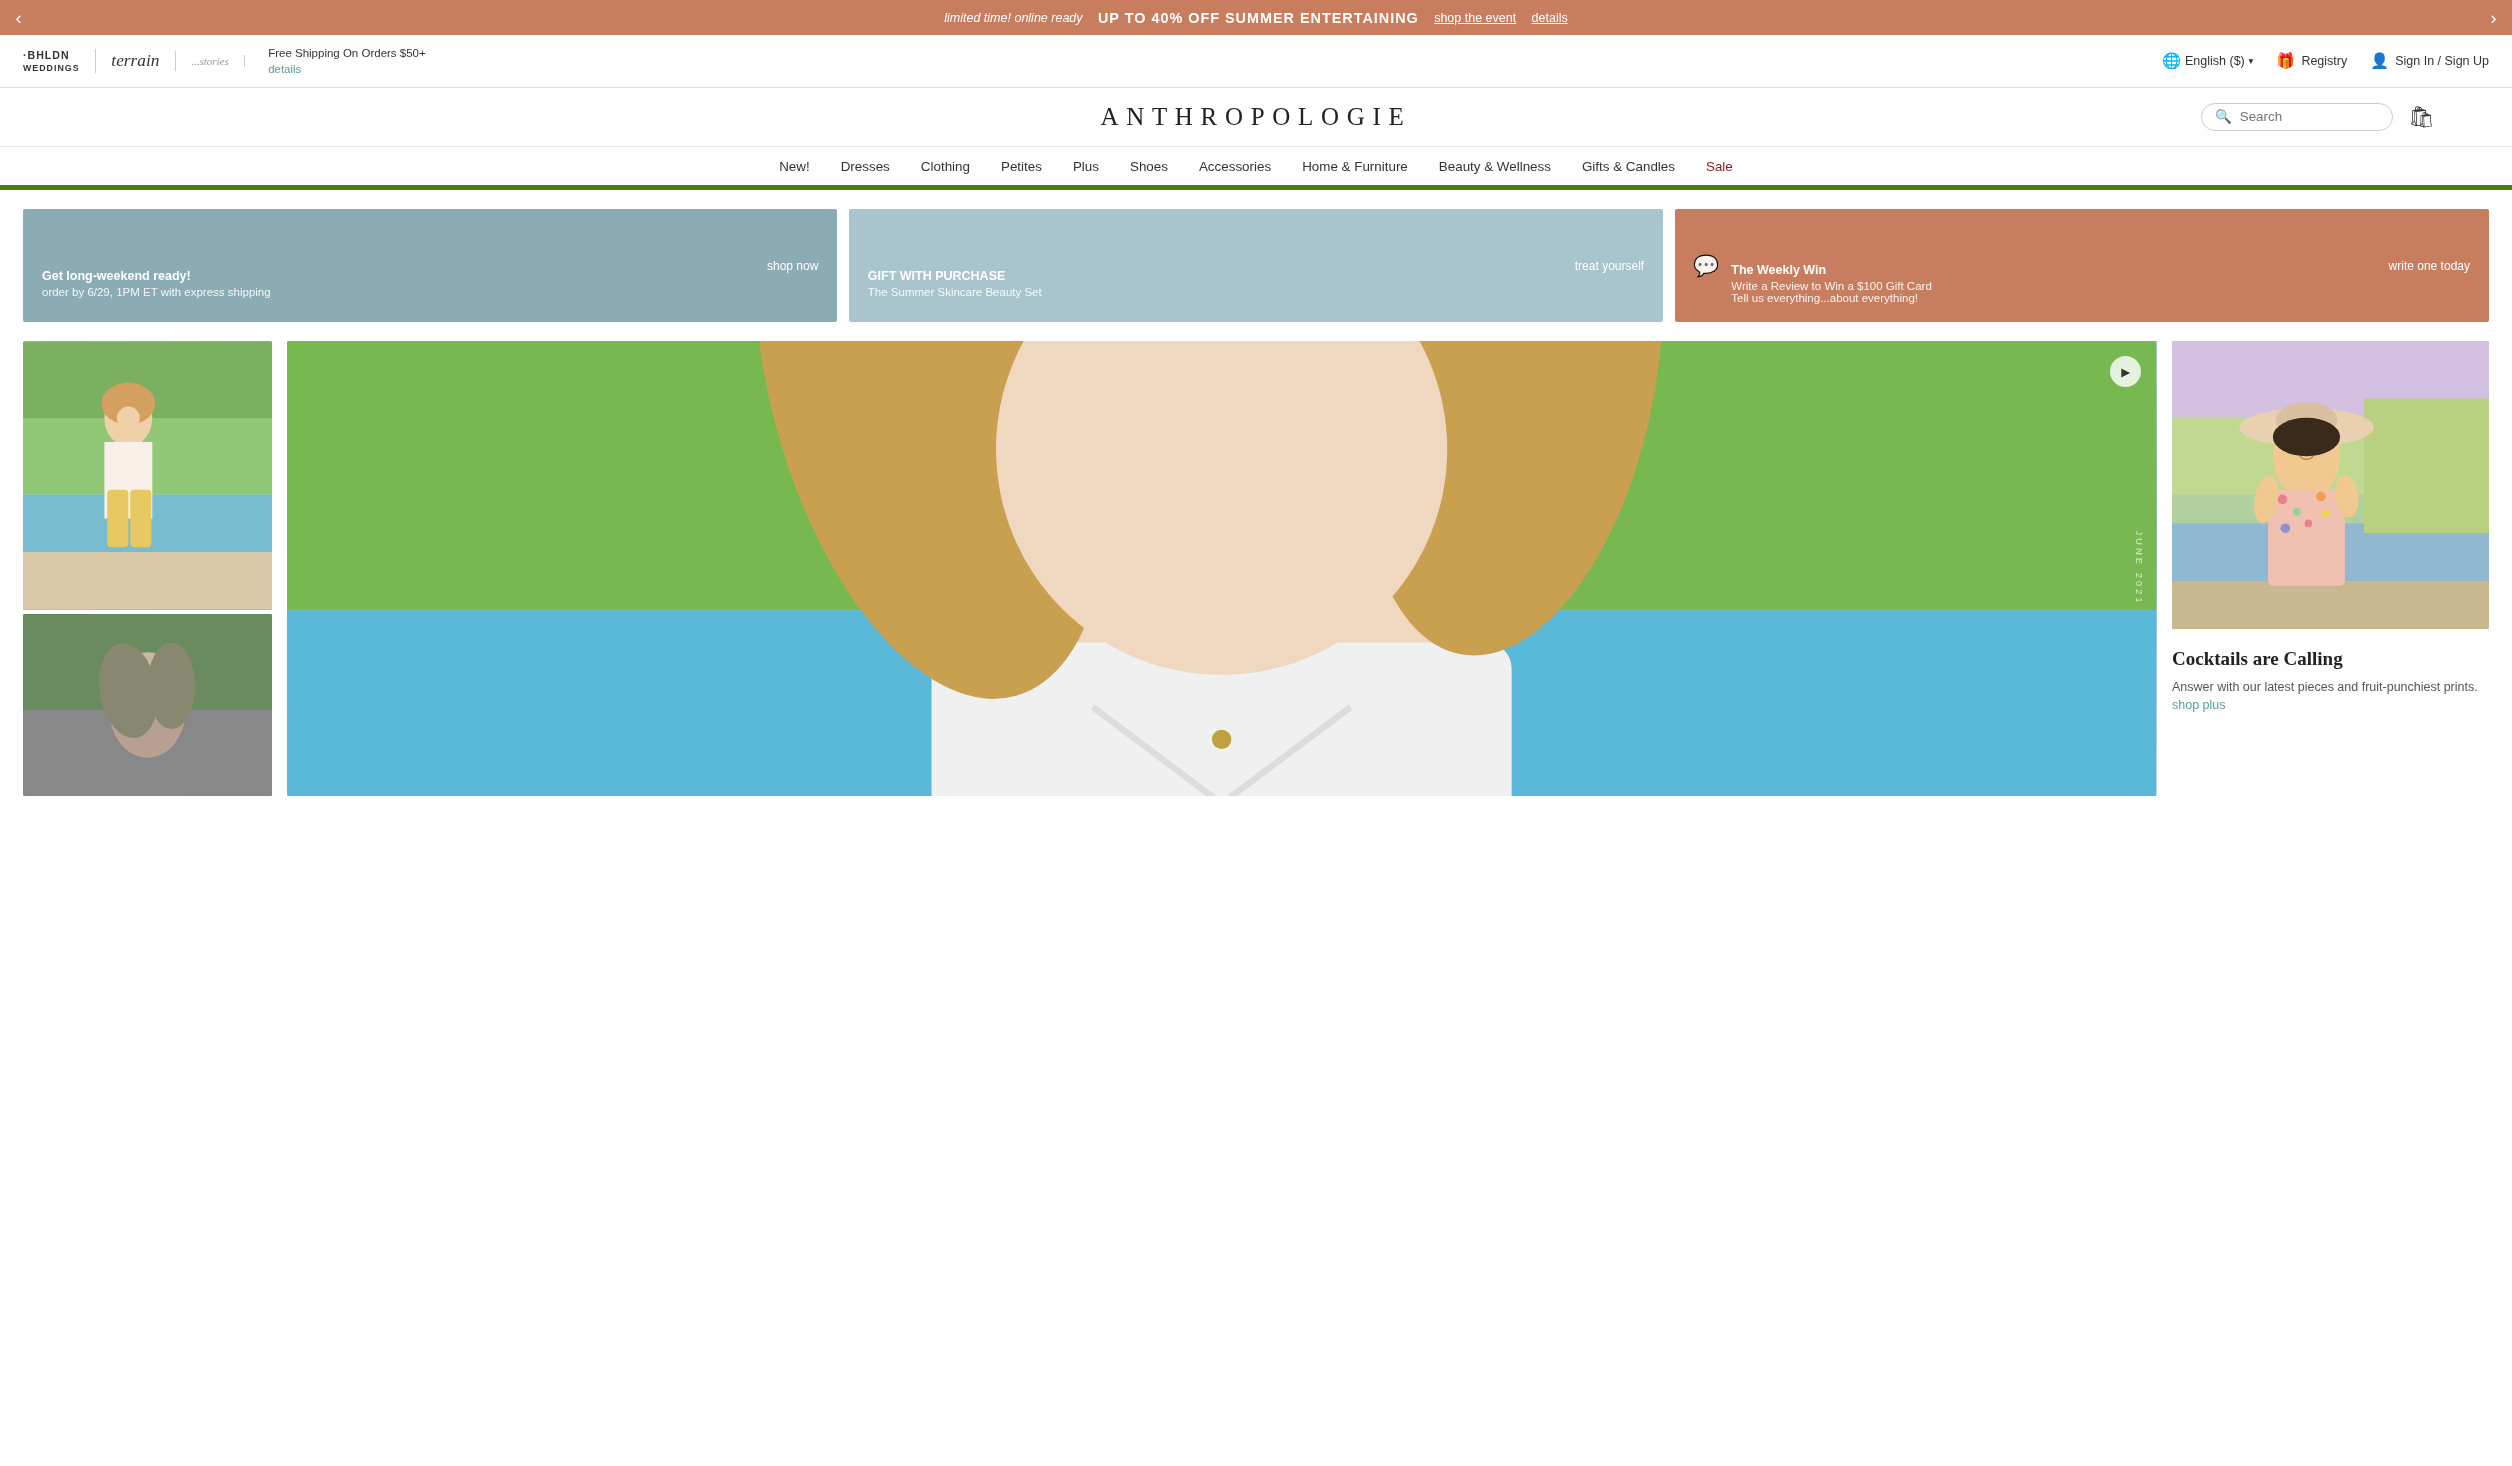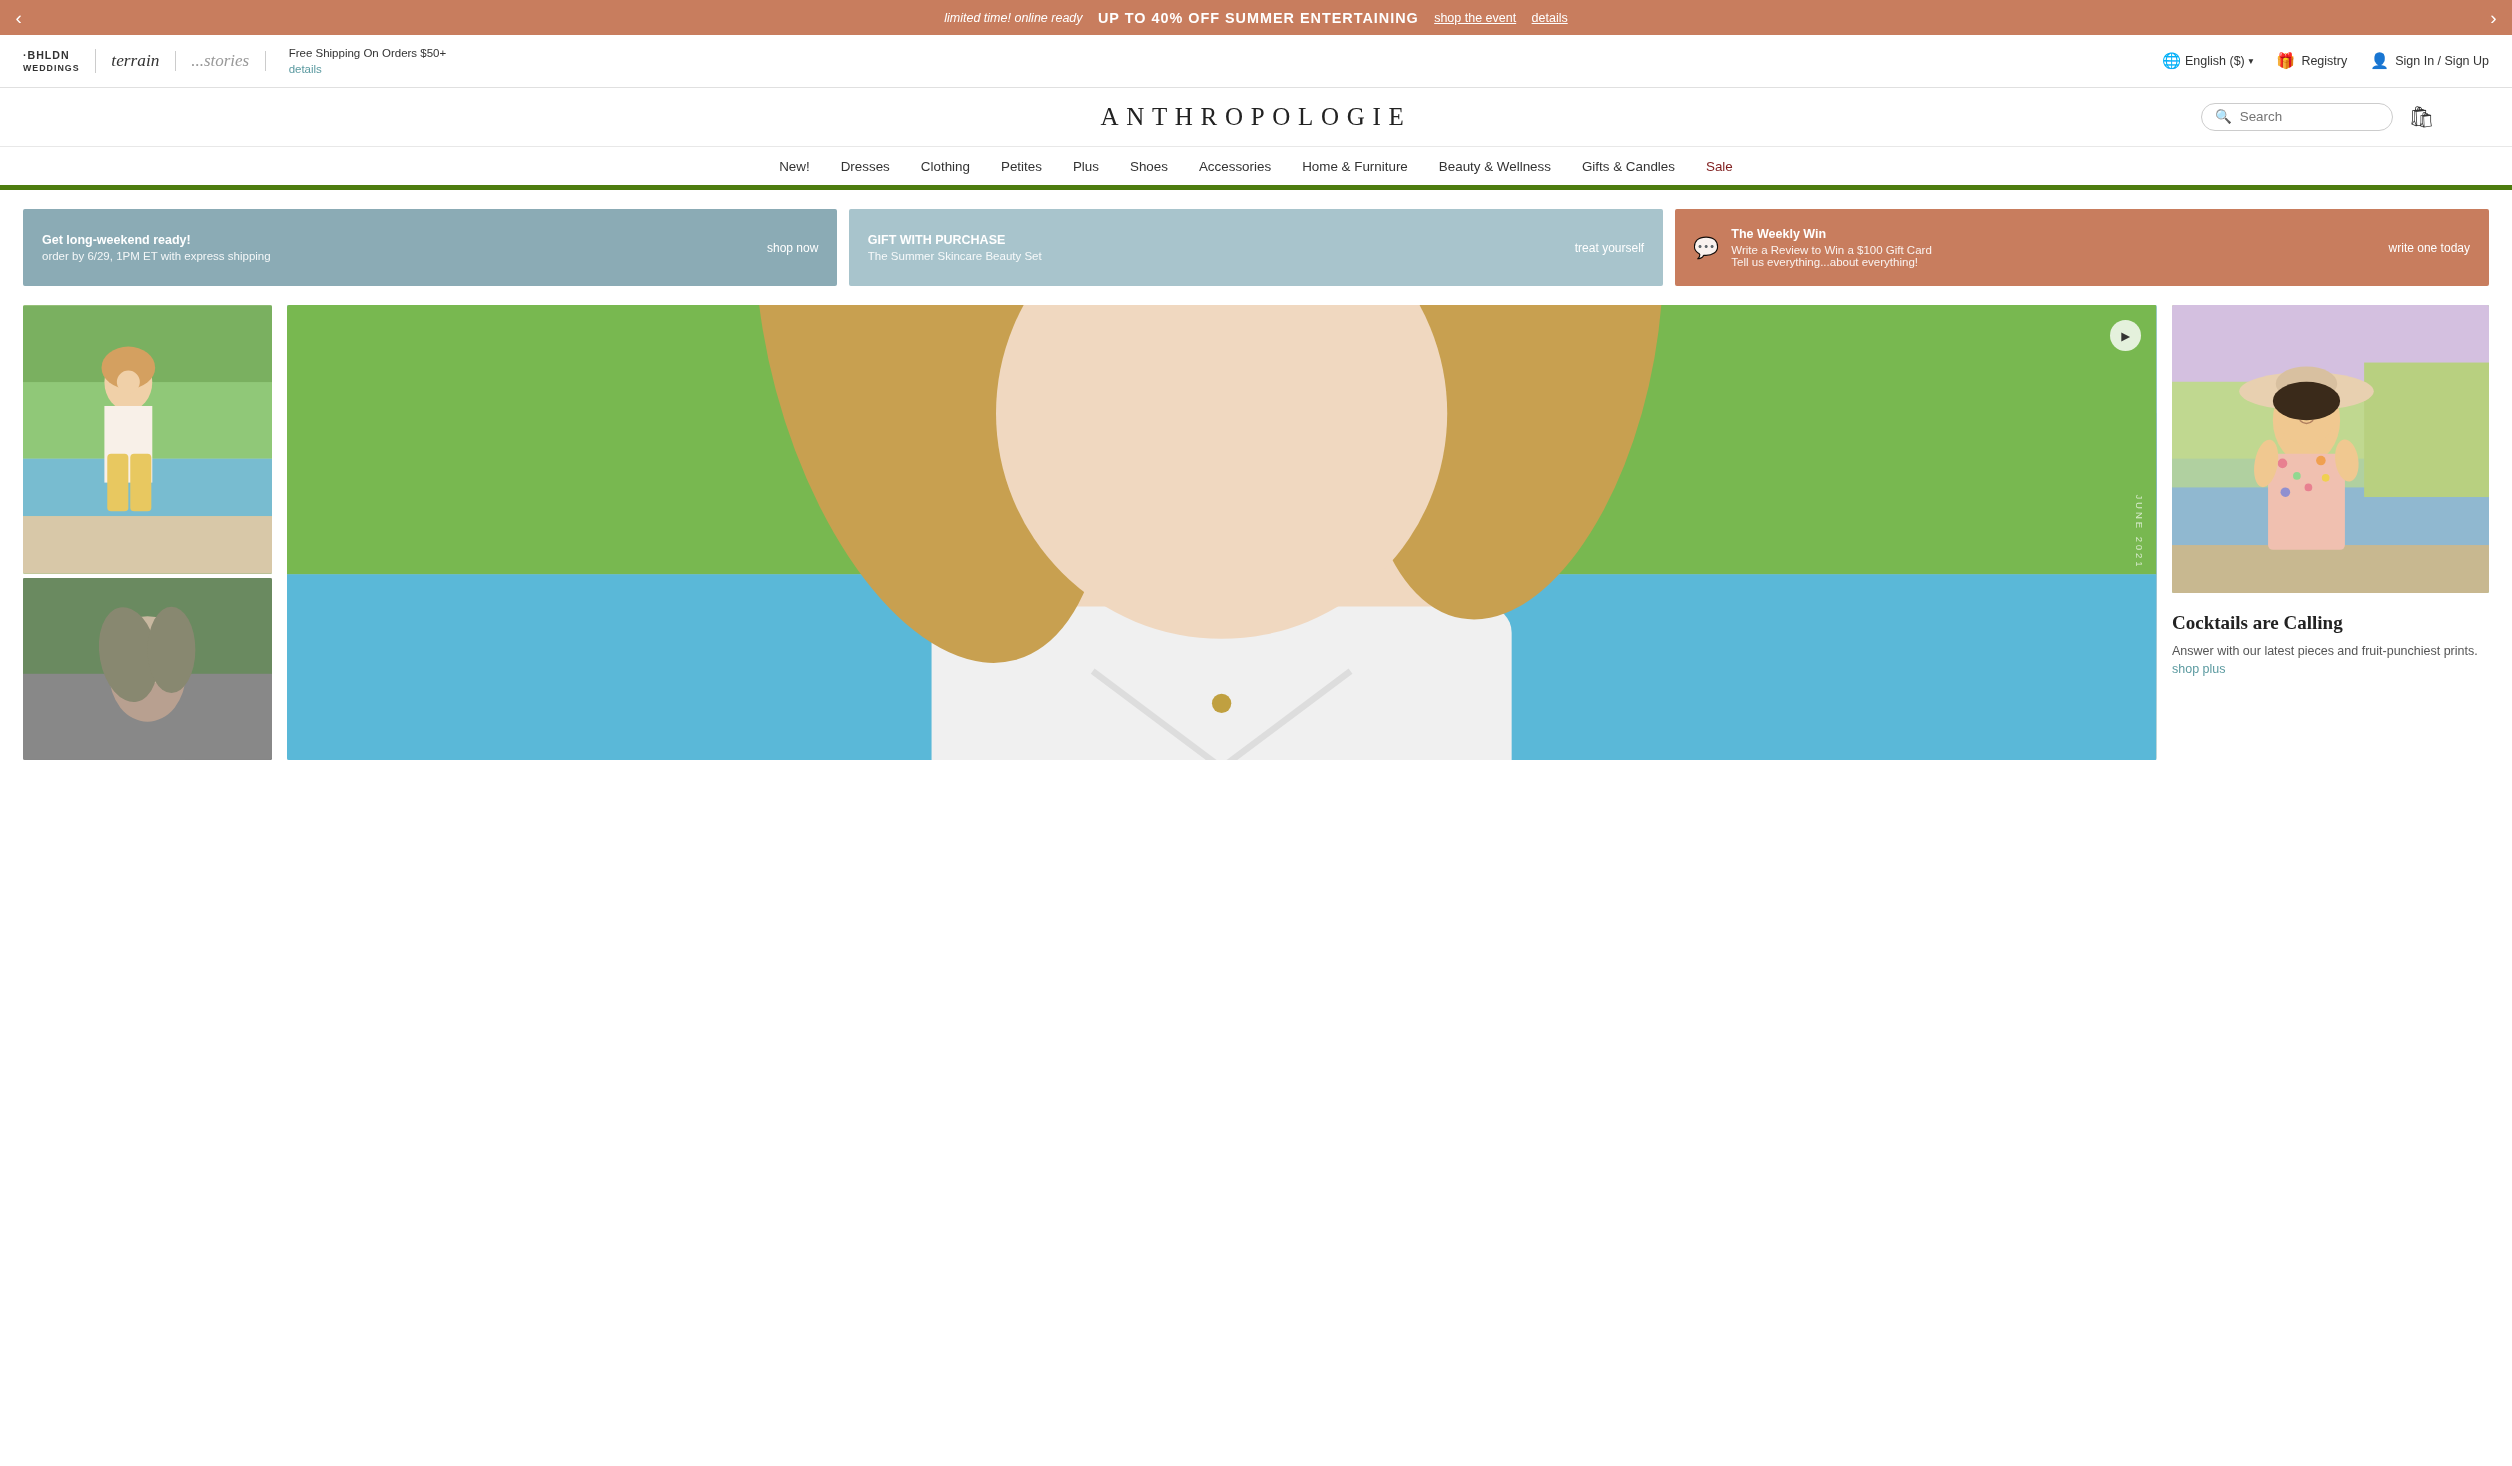--- a/index.html
+++ b/index.html
@@ -49,21 +49,21 @@
     .brand-logo {
       padding: 0 15.4px;
       border-right: 1px solid #ccc;
       cursor: pointer;
       font-size: 12.5px;
       color: #333;
     }
     .brand-logo:first-child { padding-left: 0; }
     .brand-logo.bhldn { font-size: 10.6px; font-weight: bold; letter-spacing: 1px; }
     .brand-logo.terrain { font-style: italic; font-size: 17.3px; font-family: Georgia, serif; }
-    .brand-logo.stories { font-style: italic; font-size: 17px; font-family: Georgia, serif; color: #999; }
+    .brand-logo.stories { font-style: italic; font-size: 11px; font-family: Georgia, serif; color: #999; }
     .free-shipping {
       margin-left: 23px;
       font-size: 11.5px;
       line-height: 1.4;
     }
     .free-shipping a { color: #5b9aa0; text-decoration: none; }
     .sub-header-right {
       margin-left: auto;
       display: flex;
       align-items: center;
@@ -163,21 +163,21 @@
       flex: 1;
       padding: 17.3px 19px;
       display: flex;
       align-items: center;
       justify-content: space-between;
       border-radius: 1.9px;
     }
     .promo-card.blue { background: #8babb5; color: #fff; }
     .promo-card.light-blue { background: #a8c4cc; color: #fff; gap: 40px; }
     .promo-card.salmon { background: #c87d5e; color: #fff; }
-    .promo-card .promo-text { flex: 1; }
+    .promo-card .promo-text { flex: 1; margin-top: 36px; }
     .promo-card .promo-text h3 { font-size: 12.5px; font-weight: 600; margin-bottom: 3.8px; }
     .promo-card .promo-text p { font-size: 11.5px; opacity: 0.9; }
     .promo-card a {
       color: #fff;
       font-size: 12px;
       white-space: nowrap;
       margin-left: 22px;
       cursor: pointer;
     }
     .promo-icon {

